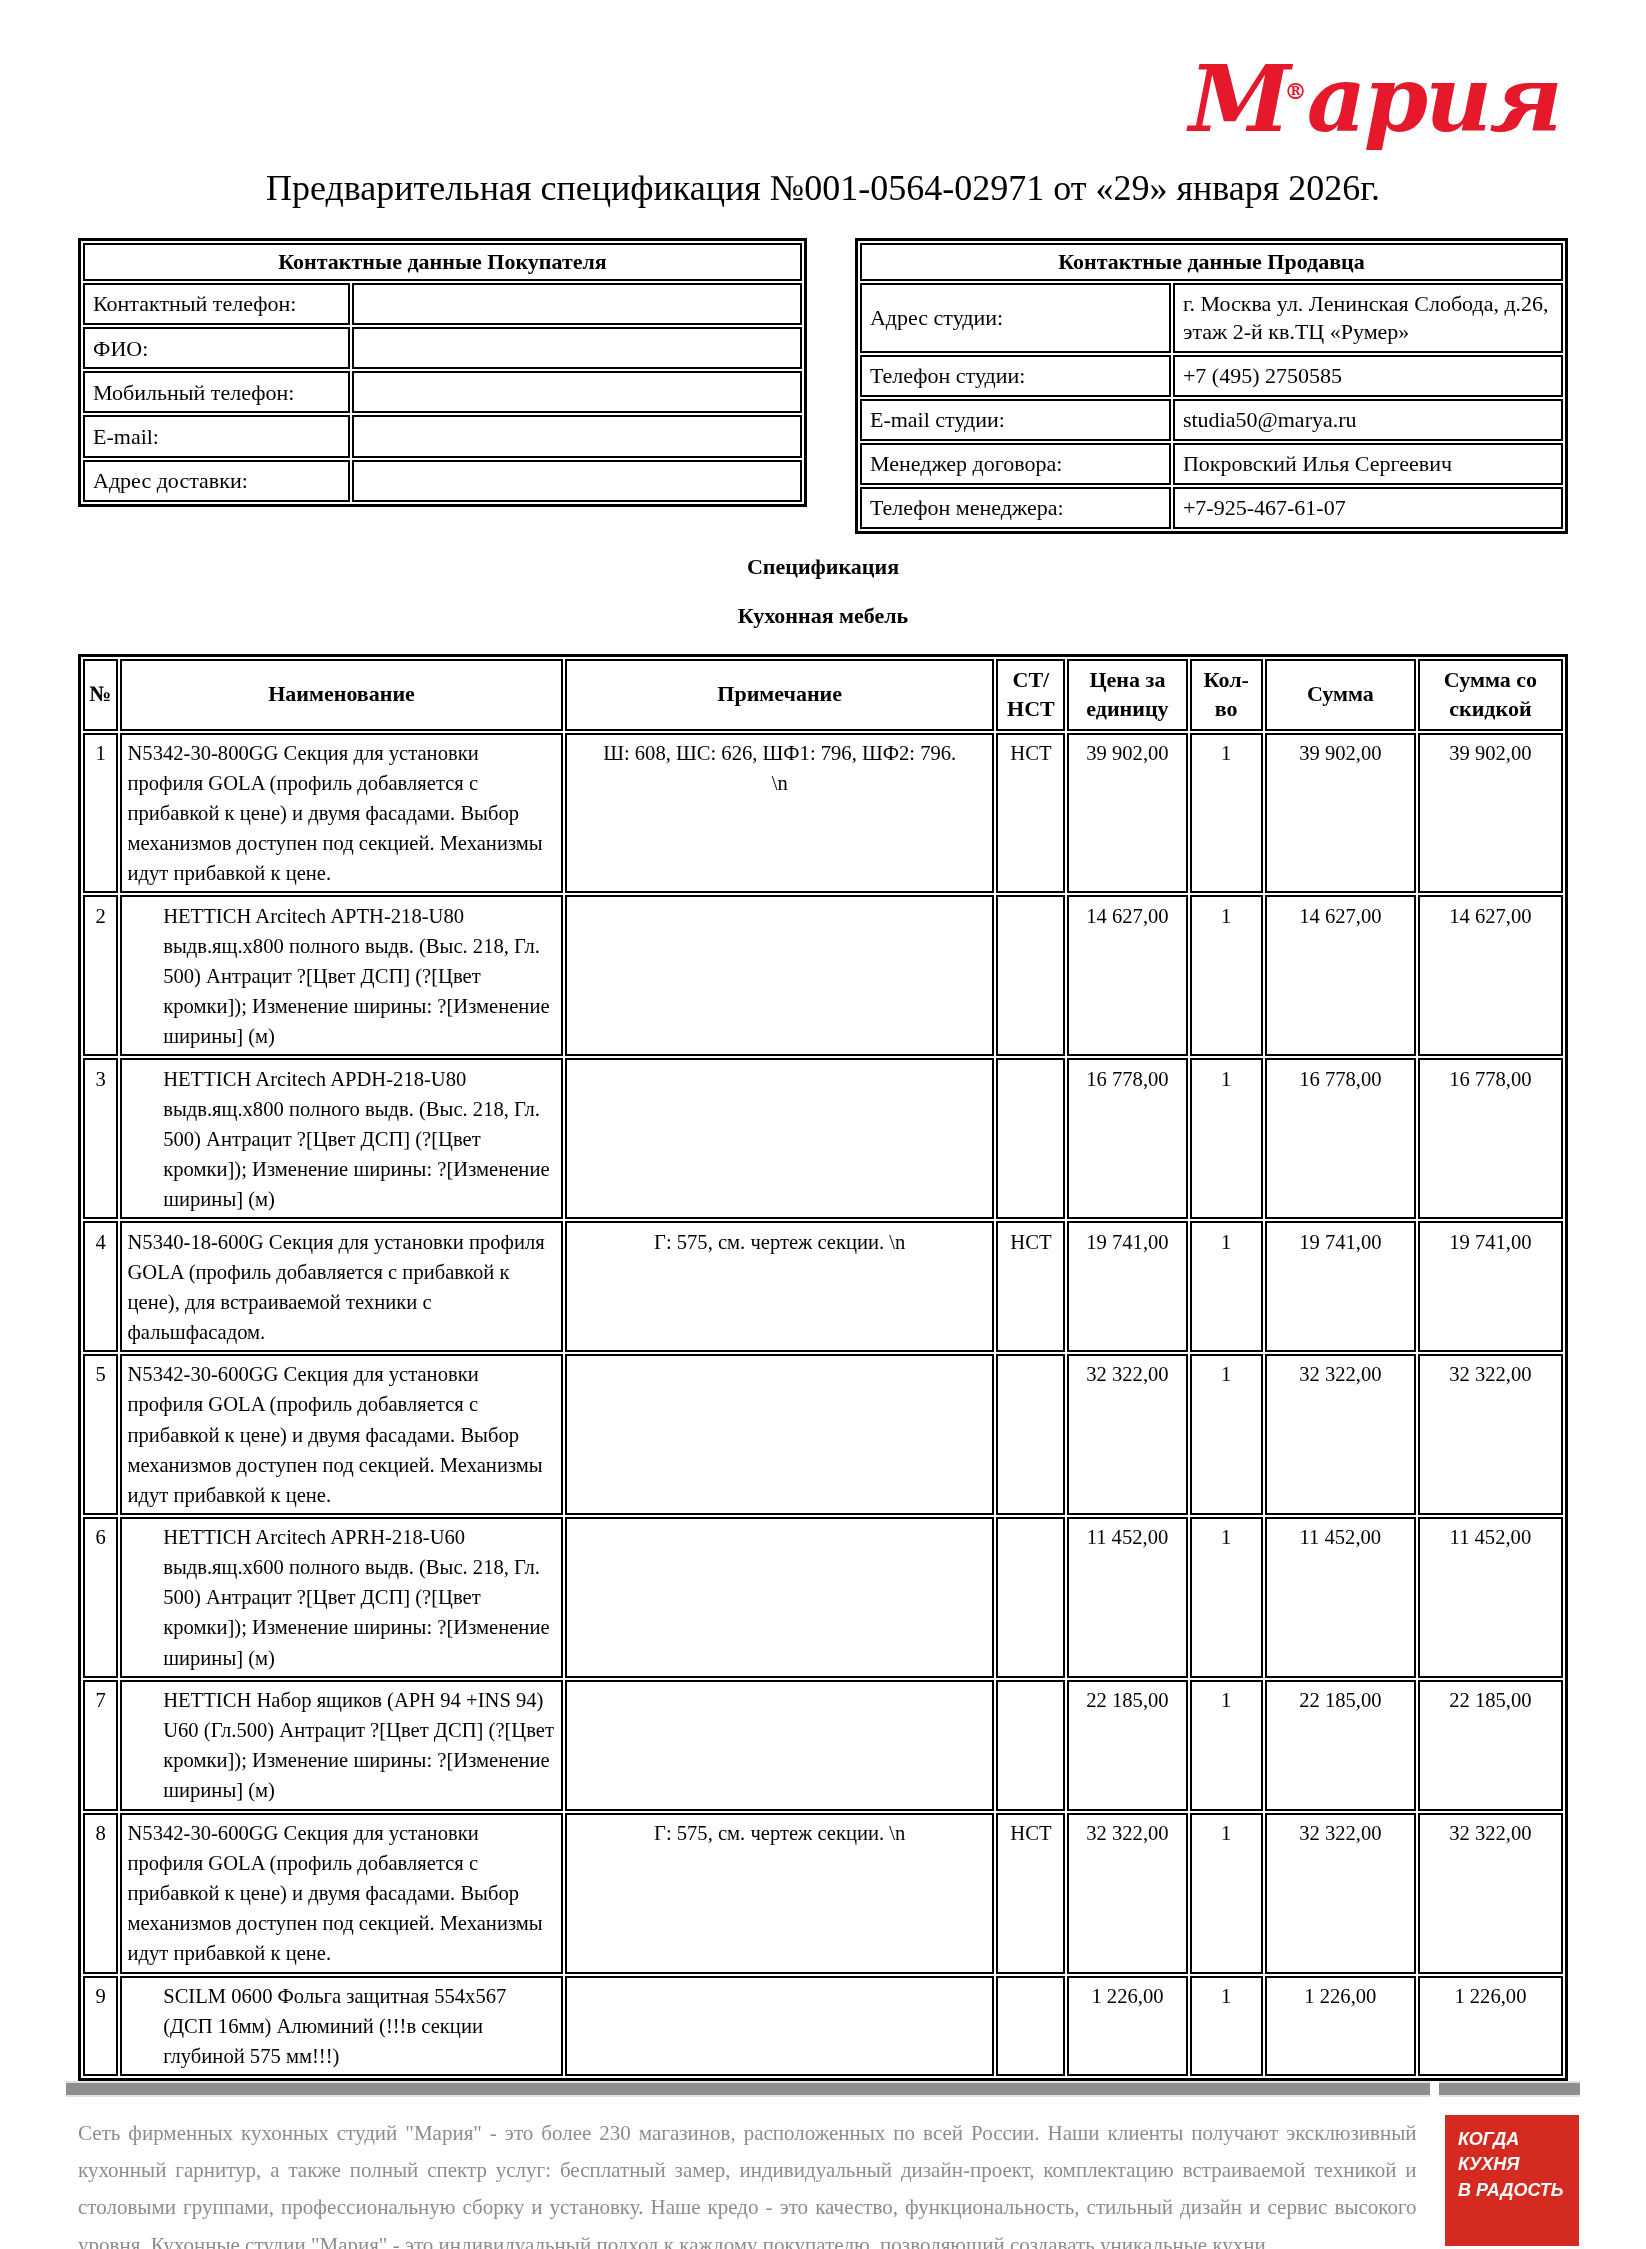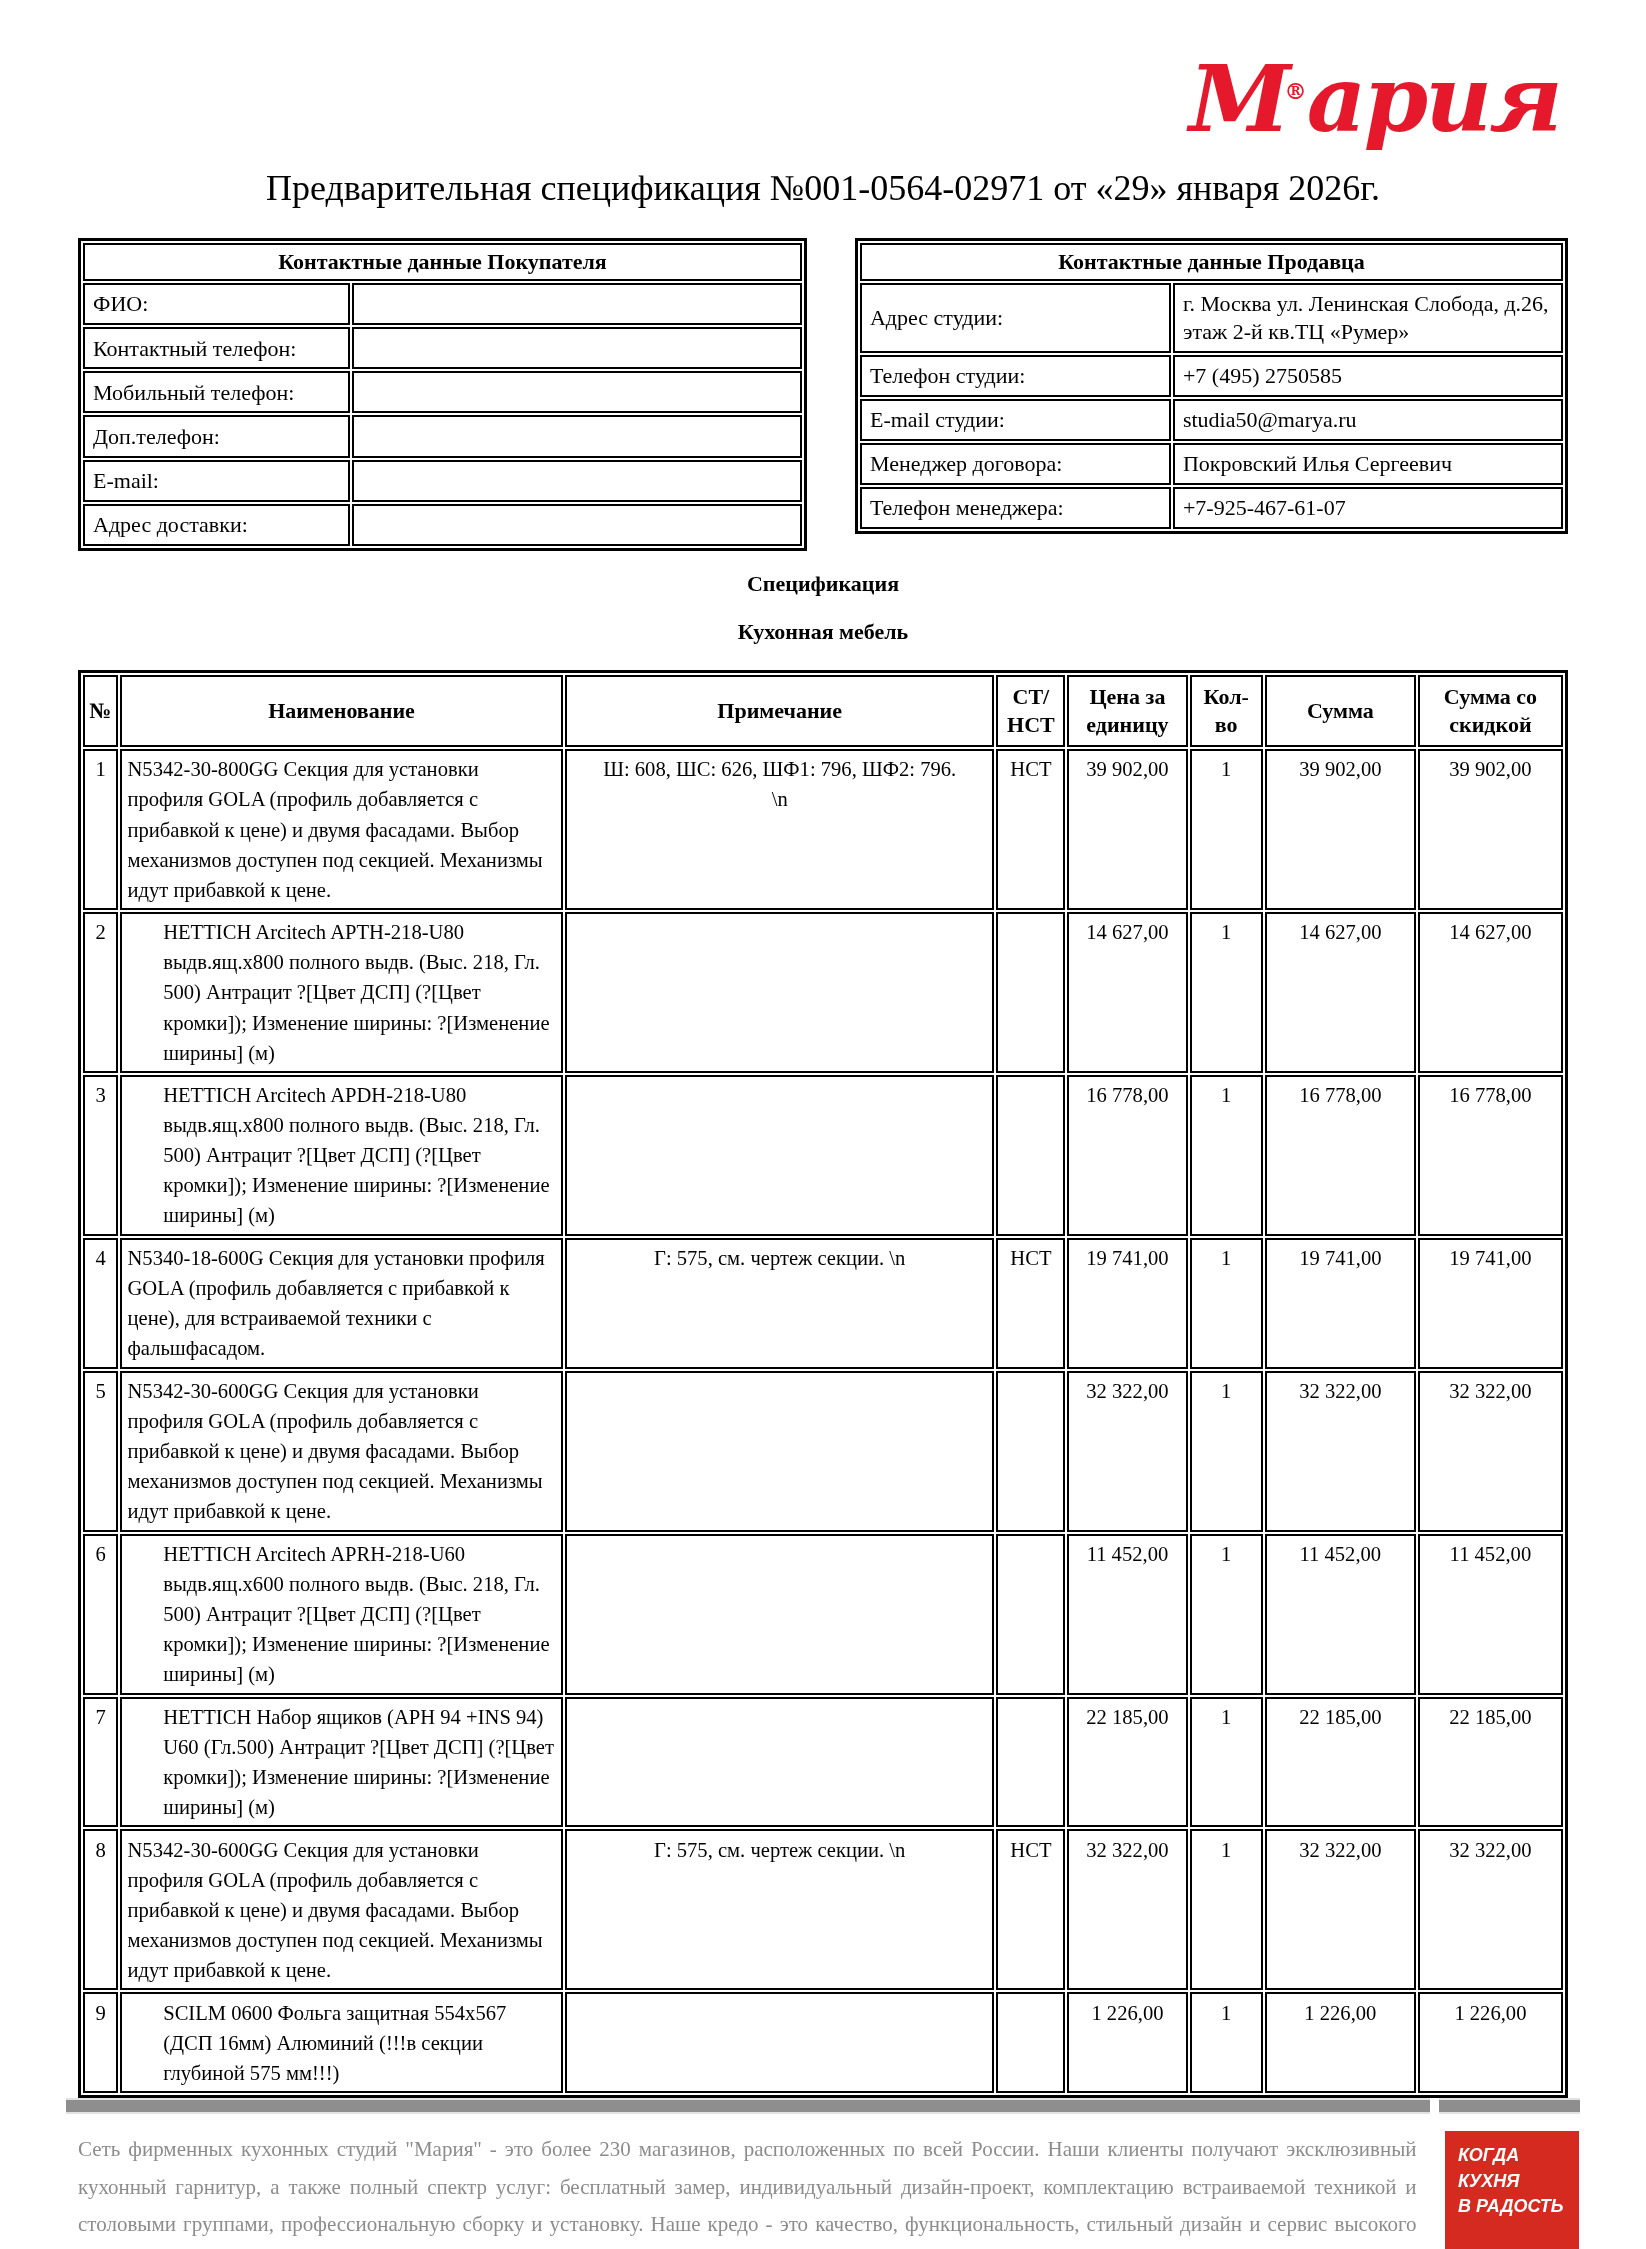--- a/index.html
+++ b/index.html
@@ -110,33 +110,29 @@
           <col class="c-label">
           <col>
         </colgroup>
       <thead>
         <tr>
             <th colspan="2">Контактные данные Покупателя</th>
           </tr>
       </thead>
       <tbody>
           <tr>
+            <td>Контактный телефон:</td>
+            <td></td>
+          </tr>
+          <tr>
             <td>ФИО:</td>
             <td></td>
           </tr>
           <tr>
-            <td>Контактный телефон:</td>
-            <td></td>
-          </tr>
-          <tr>
             <td>Мобильный телефон:</td>
-            <td></td>
-          </tr>
-          <tr>
-            <td>Доп.телефон:</td>
             <td></td>
           </tr>
           <tr>
             <td>E-mail:</td>
             <td></td>
           </tr>
           <tr>
             <td>Адрес доставки:</td>
             <td></td>
           </tr>

